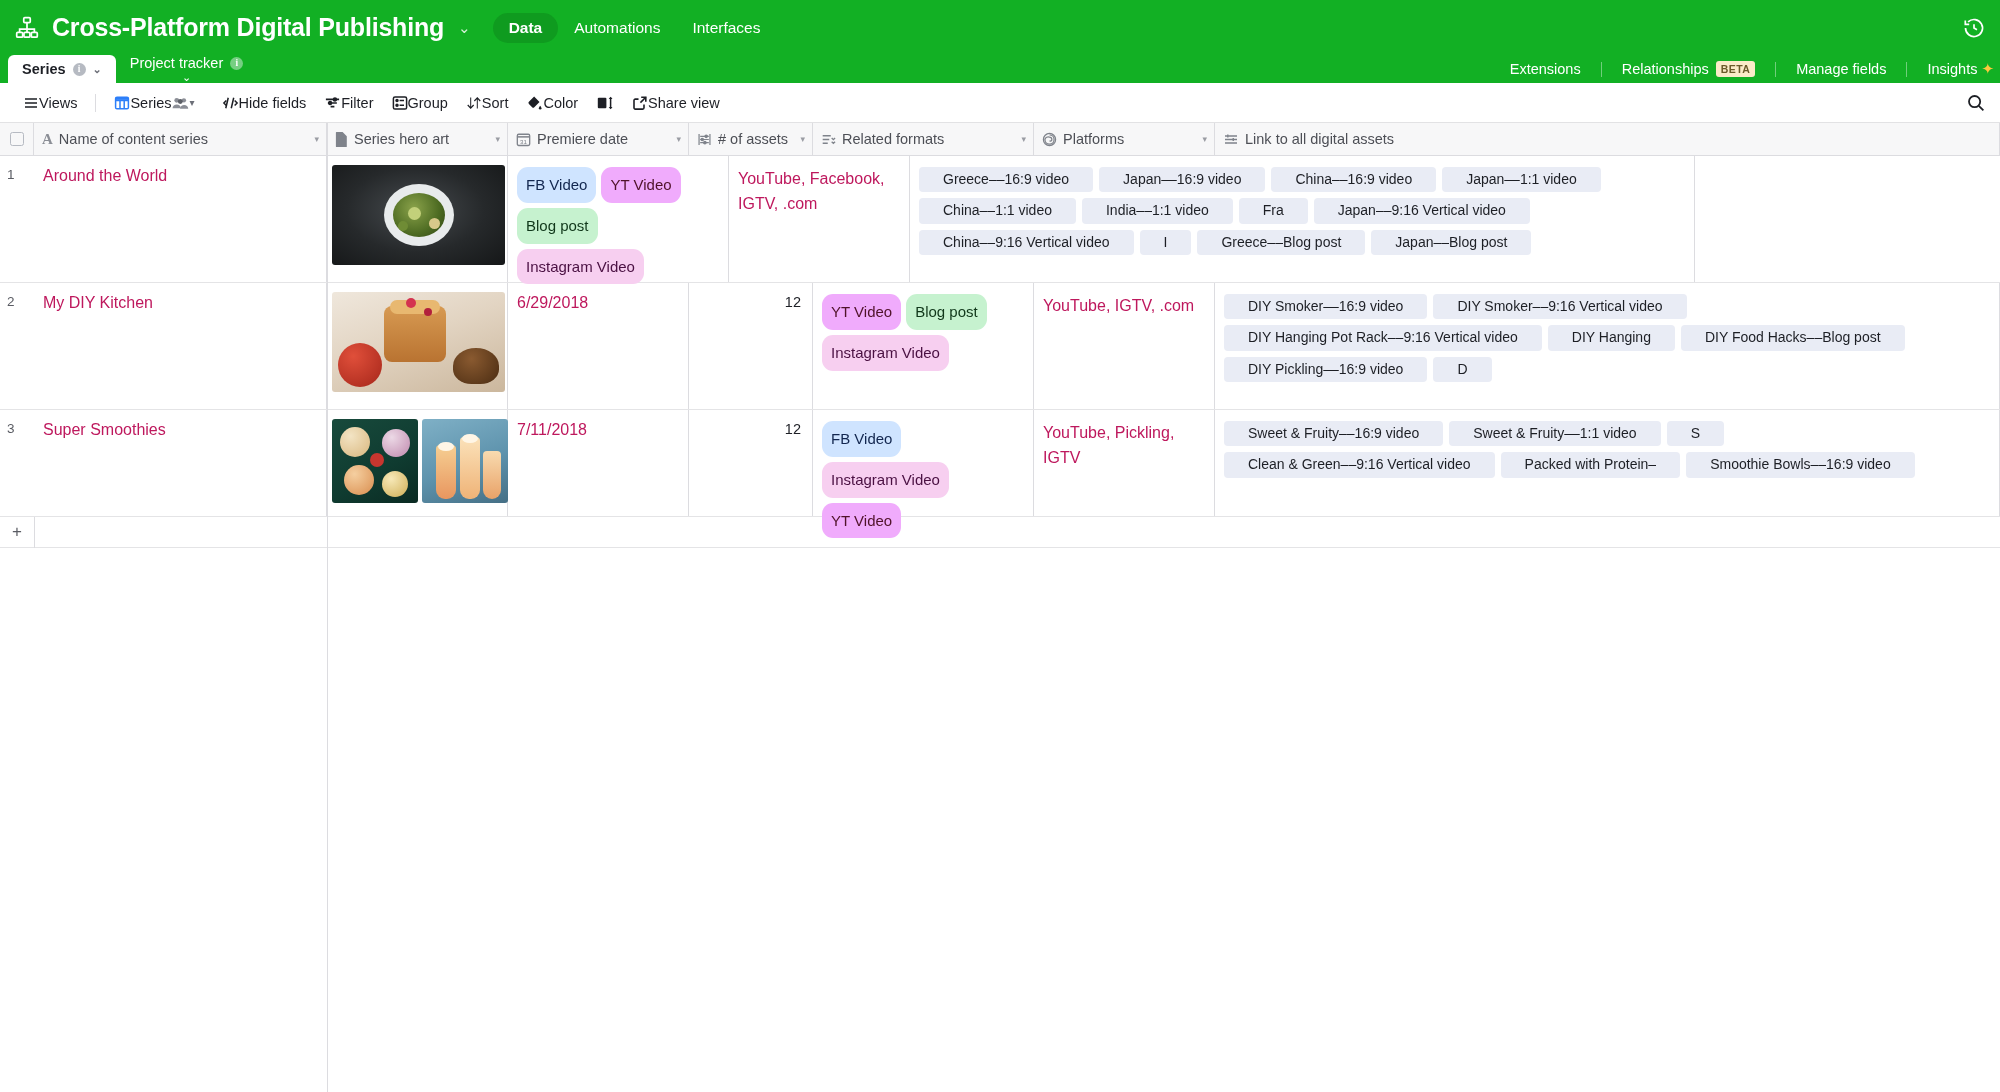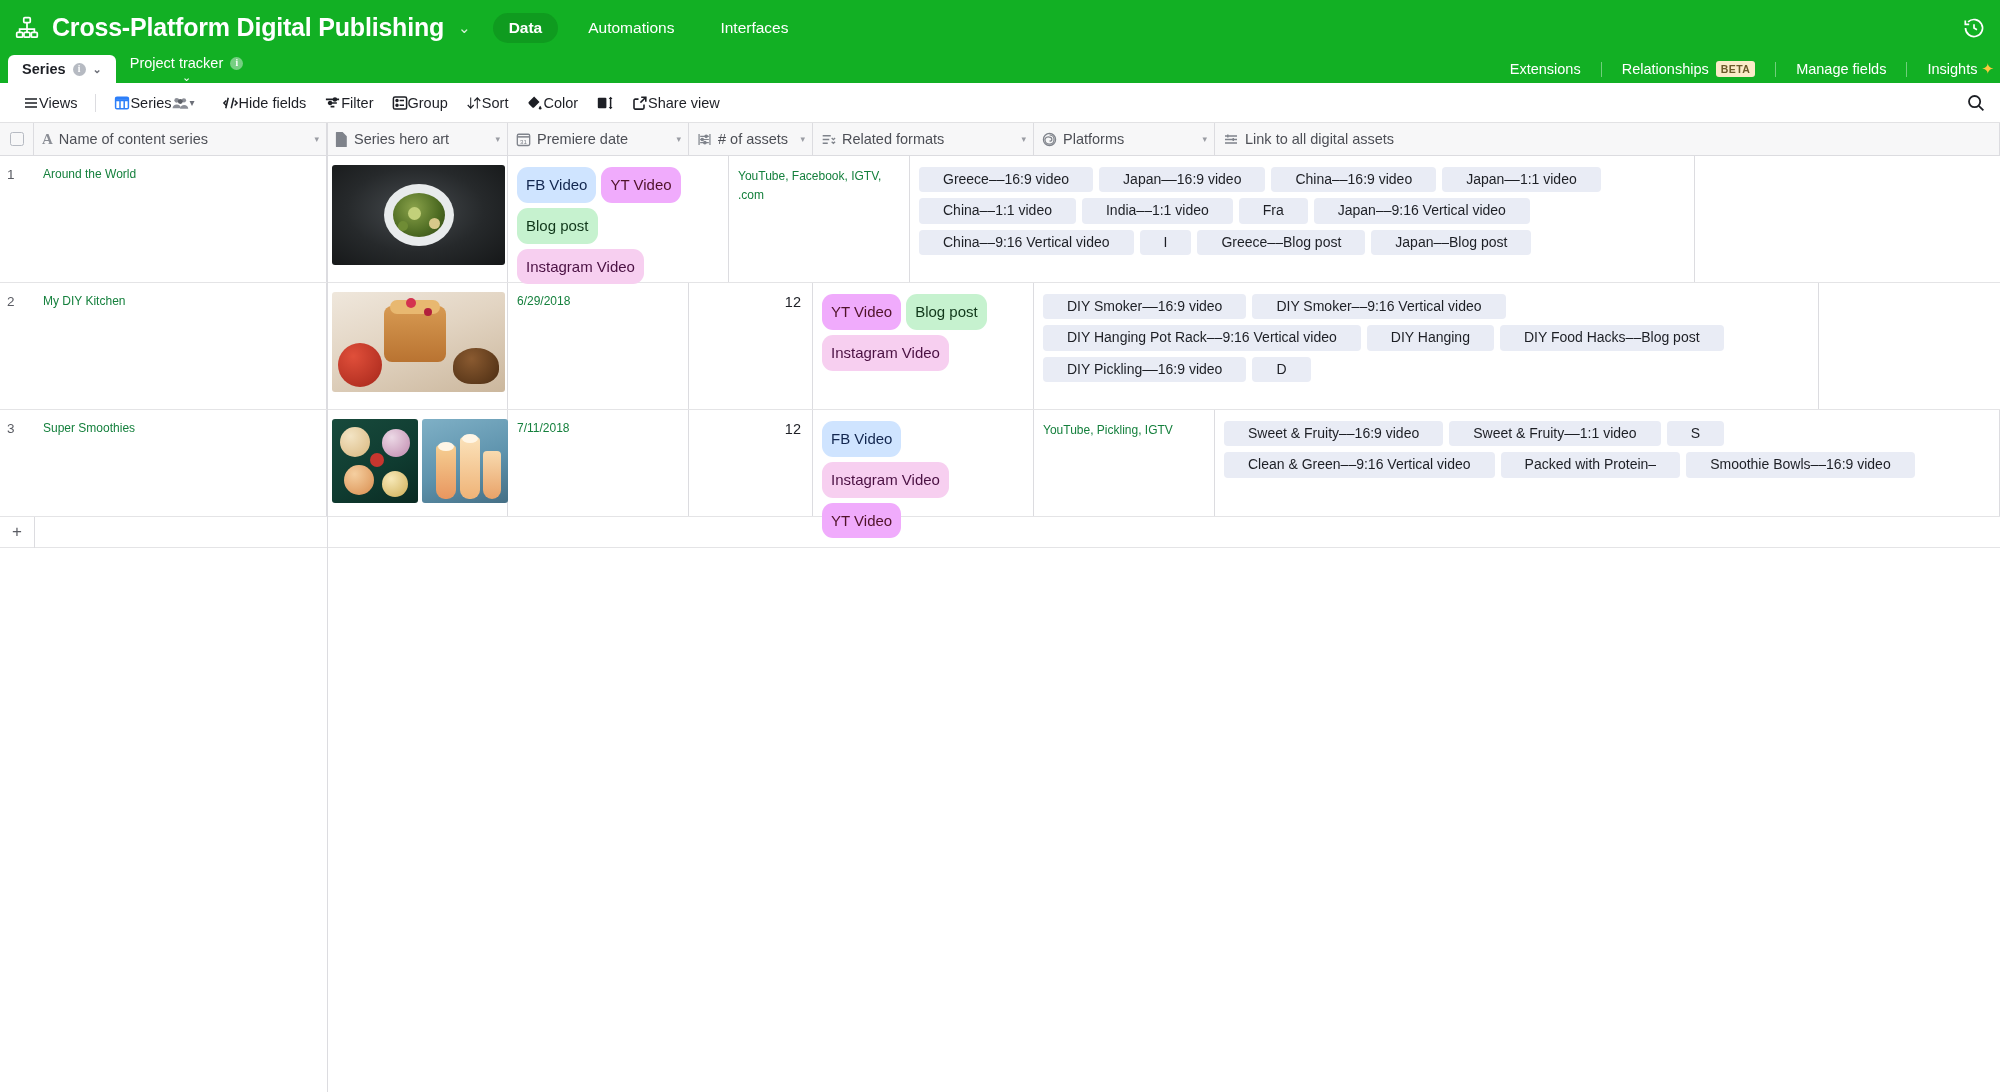--- a/index.html
+++ b/index.html
@@ -20,21 +20,21 @@
   .wsicon { width:26px; height:26px; margin-right:12px; flex:0 0 auto;
             display:flex; align-items:center; justify-content:center; }
   .apptitle {
     color:#fff; font-size:25px; font-weight:bold; letter-spacing:-0.2px;
     white-space:nowrap;
   }
   .caret-white {
     margin-left:14px; color:#d8f3db; font-size:15px; line-height:1;
     cursor:pointer;
   }
-  .topnav { display:flex; align-items:center; margin-left:22px; gap:14px; }
+  .topnav { display:flex; align-items:center; margin-left:22px; gap:0; }
   .topnav .item {
     color:#fff; font-size:15.5px; padding:6px 16px; border-radius:15px;
     white-space:nowrap; cursor:pointer;
   }
   .topnav .item.active { background:#0F9B1F; font-weight:bold; }
   .history-icon { position:absolute; right:14px; top:50%; transform:translateY(-50%);
     width:24px; height:24px; cursor:pointer; }
 
   
   .tabbar {
@@ -109,21 +109,21 @@
   .c-link  { width:785px; }
 
   .row { display:flex; border-bottom:1px solid #e4e4e6; position:relative; }
   .r1 { height:127px; }
   .r2 { height:127px; }
   .r3 { height:107px; }
   .rownum {
     width:34px; flex:0 0 auto; font-size:13.5px; color:#5a5c63;
     padding:11px 0 0 7px;
   }
-  .cell-pad { padding:11px 16px 0 9px; font-size:12px; color:#15803d; }
+  .cell-pad { padding:11px 16px 0 9px; font-size:16px; color:#be185d; }
   .num-cell { padding:11px 11px 0 9px; text-align:right; font-size:14.5px; color:#1d1f25; }
 
   
   .chips { display:flex; flex-wrap:wrap; gap:5px 5px; align-content:flex-start; }
   .chip {
     font-size:15px; padding:8px 9px; border-radius:11px; white-space:nowrap;
     line-height:1.32;
   }
   .chip-fb  { background:#CFE4FF; color:#12264f; }
   .chip-yt  { background:#f0abfc; color:#4f1229; }
@@ -479,20 +479,21 @@
     </div>
     <div class="cell c-date cell-pad" style="width:181px;">6/29/2018</div>
     <div class="cell c-assets num-cell" style="width:124px;">12</div>
     <div class="cell c-fmt">
       <div class="chips" style="padding:11px 9px 0 9px;">
         <span class="chip chip-yt">YT Video</span>
         <span class="chip chip-blog">Blog post</span>
         <span class="chip chip-ig">Instagram Video</span>
       </div>
     </div>
+    <div class="cell c-plat cell-pad" style="width:181px;line-height:1.55;">YouTube, IGTV, .com</div>
     <div class="cell c-link">
       <div class="linkchips">
         <span class="lchip">DIY Smoker––16:9 video</span>
         <span class="lchip">DIY Smoker––9:16 Vertical video</span>
         <span class="lchip">DIY Hanging Pot Rack––9:16 Vertical video</span>
         <span class="lchip">DIY Hanging</span>
         <span class="lchip">DIY Food Hacks––Blog post</span>
         <span class="lchip">DIY Pickling––16:9 video</span>
         <span class="lchip">D</span>
       </div>

